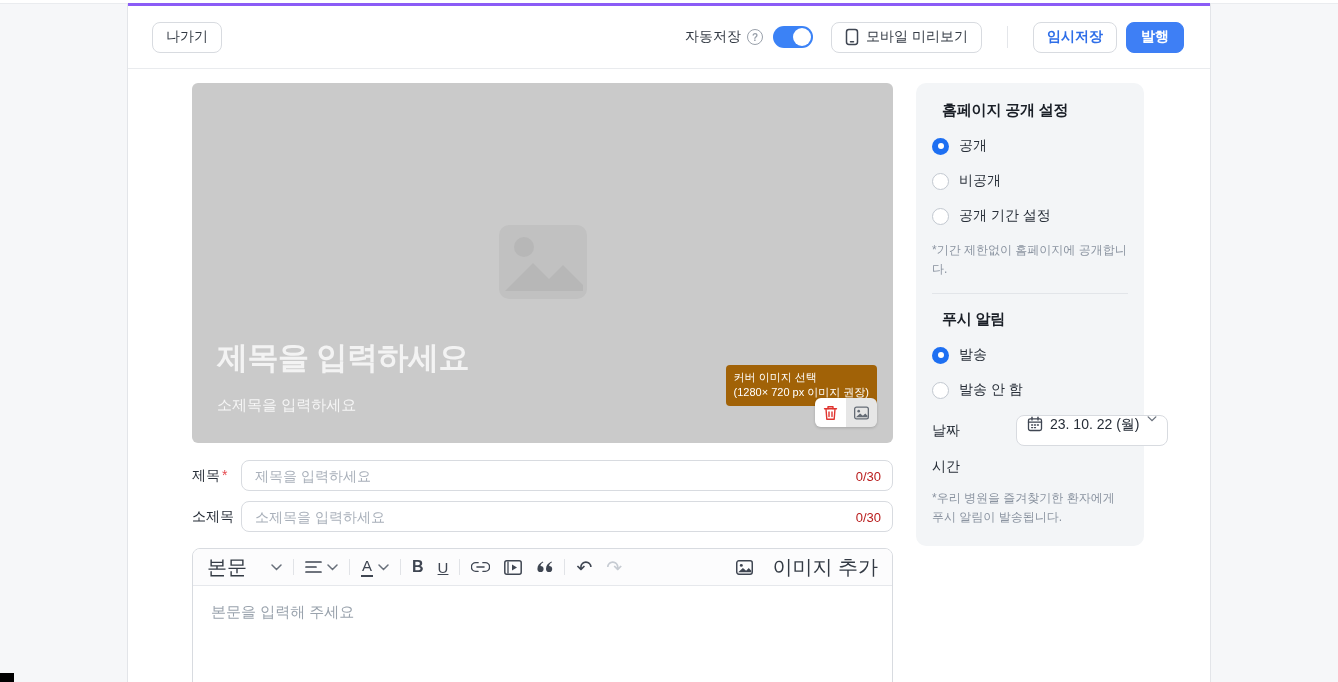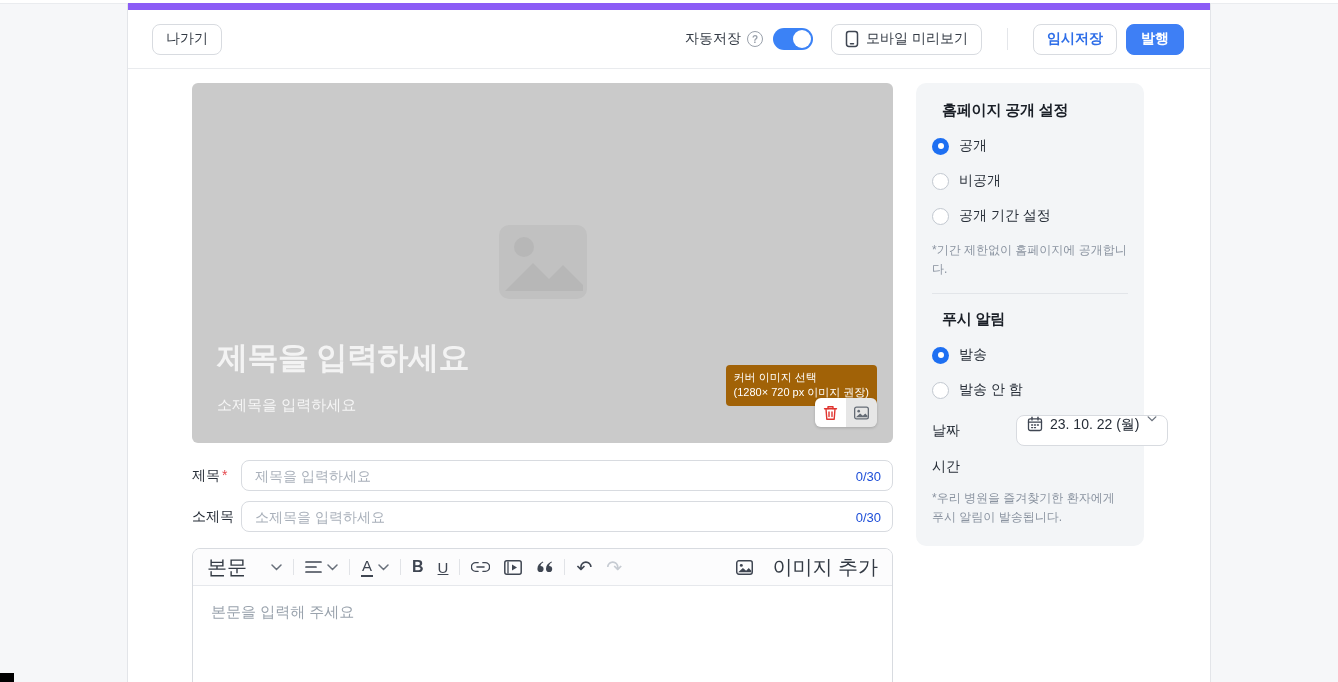--- a/index.html
+++ b/index.html
@@ -6,21 +6,21 @@
   body { font-family:"Liberation Sans","DejaVu Sans",sans-serif; background:#fff; }
   .screen { position:relative; width:1338px; height:682px; background:#fff; overflow:hidden; }
 
   .gutter { position:absolute; top:3px; bottom:0; width:128px; background:#f6f7f9; border-top:1px solid #eaecef; }
   .gutter.left  { left:0; border-right:1px solid #e3e5e9; }
   .gutter.right { left:1210px; border-left:1px solid #e3e5e9; }
   .artifact { position:absolute; left:0; top:673px; width:14px; height:9px; background:#000; }
 
   
   .topbar { position:absolute; left:128px; top:3px; width:1082px; height:66px; background:#fff;
-            border-top:7px solid #8b5cf6; border-bottom:1px solid #e9ebee;
+            border-top:3px solid #8b5cf6; border-bottom:1px solid #e9ebee;
             display:flex; align-items:center; padding:0 26px 0 24px; }
   .btn { display:inline-flex; align-items:center; justify-content:center; gap:7px;
          height:31px; padding:0 13px; border:1px solid #d8dbe0; border-radius:8px;
          background:#fff; font-size:14px; color:#333a44; cursor:pointer; white-space:nowrap; }
   .topbar .spacer { flex:1; }
   .autosave { display:flex; align-items:center; gap:6px; font-size:14px; color:#333a44; }
   .help-circle { width:16px; height:16px; border:1.3px solid #9aa1ab; border-radius:50%;
                  display:inline-flex; align-items:center; justify-content:center;
                  font-size:10px; color:#9aa1ab; font-weight:bold; }
   .toggle { position:relative; width:40px; height:22px; background:#3b82f6; border-radius:11px;
@@ -54,21 +54,21 @@
   .field-row { display:flex; align-items:center; margin-top:17px; }
   .field-row + .field-row { margin-top:10px; }
   .field-label { width:49px; font-size:14px; color:#272e38; flex:none; }
   .req { color:#e5484d; margin-left:2px; }
   .field-wrap { position:relative; flex:1; }
   .field-input { width:100%; height:31px; border:1px solid #d8dbe0; border-radius:8px;
                  padding:0 56px 0 13px; font-size:14px; color:#272e38; outline:none;
                  font-family:"Liberation Sans","DejaVu Sans",sans-serif; }
   .field-input::placeholder { color:#a9b0ba; }
   .char-count { position:absolute; right:12px; top:50%; transform:translateY(-50%);
-                font-size:13px; color:#1d4ed8;margin-left:36px; }
+                font-size:13px; color:#b91c1c;margin-left:36px; }
 
   
   .editor { margin-top:16px; border:1px solid #d8dbe0; border-radius:8px 8px 0 0; overflow:hidden; }
   .editor-toolbar { display:flex; align-items:center; height:37px; background:#fcfcfd;
                     border-bottom:1px solid #e6e8ec; padding:0 14px; color:#3f4652; }
   .tb-item { display:inline-flex; align-items:center; gap:5px; cursor:pointer; color:#3f4652; }
   .tb-text { font-size:20px; color:#333a44; }
   .tb-div { width:1px; height:16px; background:#e1e3e7; margin:0 11px; flex:none; }
   .tb-gap { width:14px; flex:none; }
   .tb-bold { font-size:16px; font-weight:bold; }

